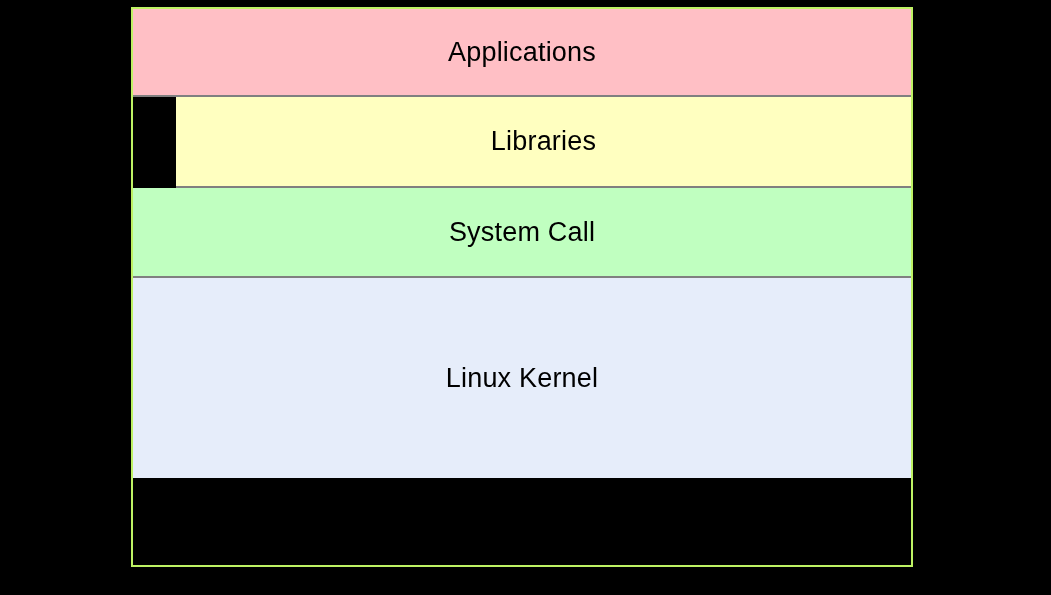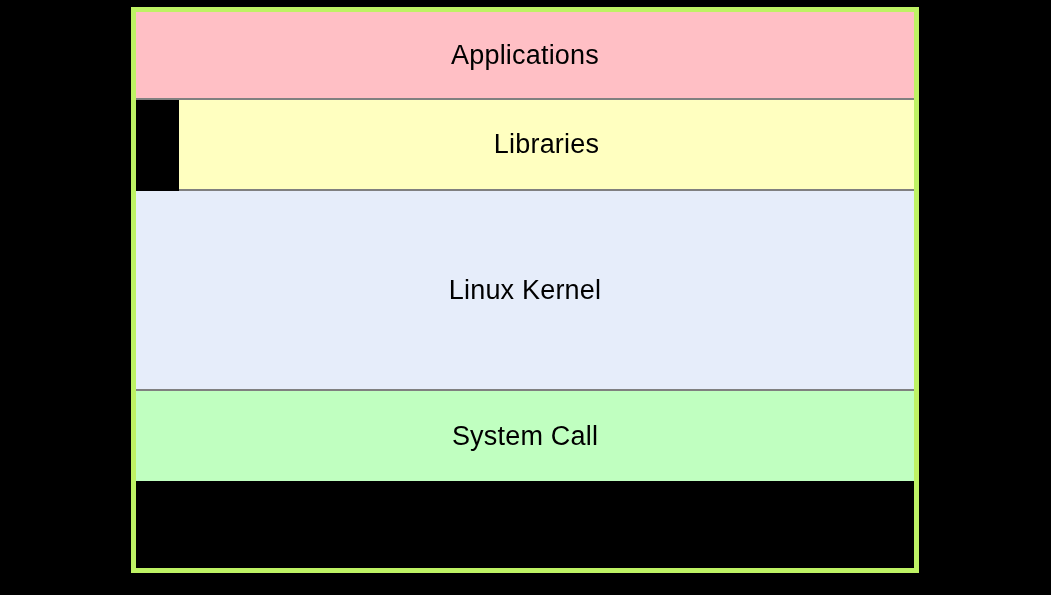--- a/index.html
+++ b/index.html
@@ -14,21 +14,21 @@
     height: 595px;
     background: #000000;
     overflow: hidden;
   }
   .stack {
     position: absolute;
     left: 131px;
     top: 7px;
     width: 778px;
     height: 556px;
-    border: 5px solid #bef264;
+    border: 2px solid #bef264;
     display: flex;
     flex-direction: column;
     box-sizing: content-box;
   }
   .layer {
     display: flex;
     align-items: center;
     justify-content: center;
     border-bottom: 2px solid #808080;
     box-sizing: border-box;
@@ -52,20 +52,20 @@
 <body>
 
 <div class="canvas">
   <div class="stack">
     <div class="layer layer-0" style="background-color: rgb(255, 191, 197);">
       <span class="layer-label">Applications</span>
     </div>
     <div class="layer layer-1" style="background-color: rgb(255, 255, 192); margin-left: 43px;">
       <span class="layer-label">Libraries</span>
     </div>
+    <div class="layer layer-2" style="background-color: rgb(192, 255, 192);">
+      <span class="layer-label">System Call</span>
+    </div>
     <div class="layer layer-3" style="background-color: rgb(230, 237, 250);">
       <span class="layer-label">Linux Kernel</span>
-    </div>
-    <div class="layer layer-2" style="background-color: rgb(192, 255, 192);">
-      <span class="layer-label">System Call</span>
     </div>
   </div>
 </div>
 
 </body></html>

